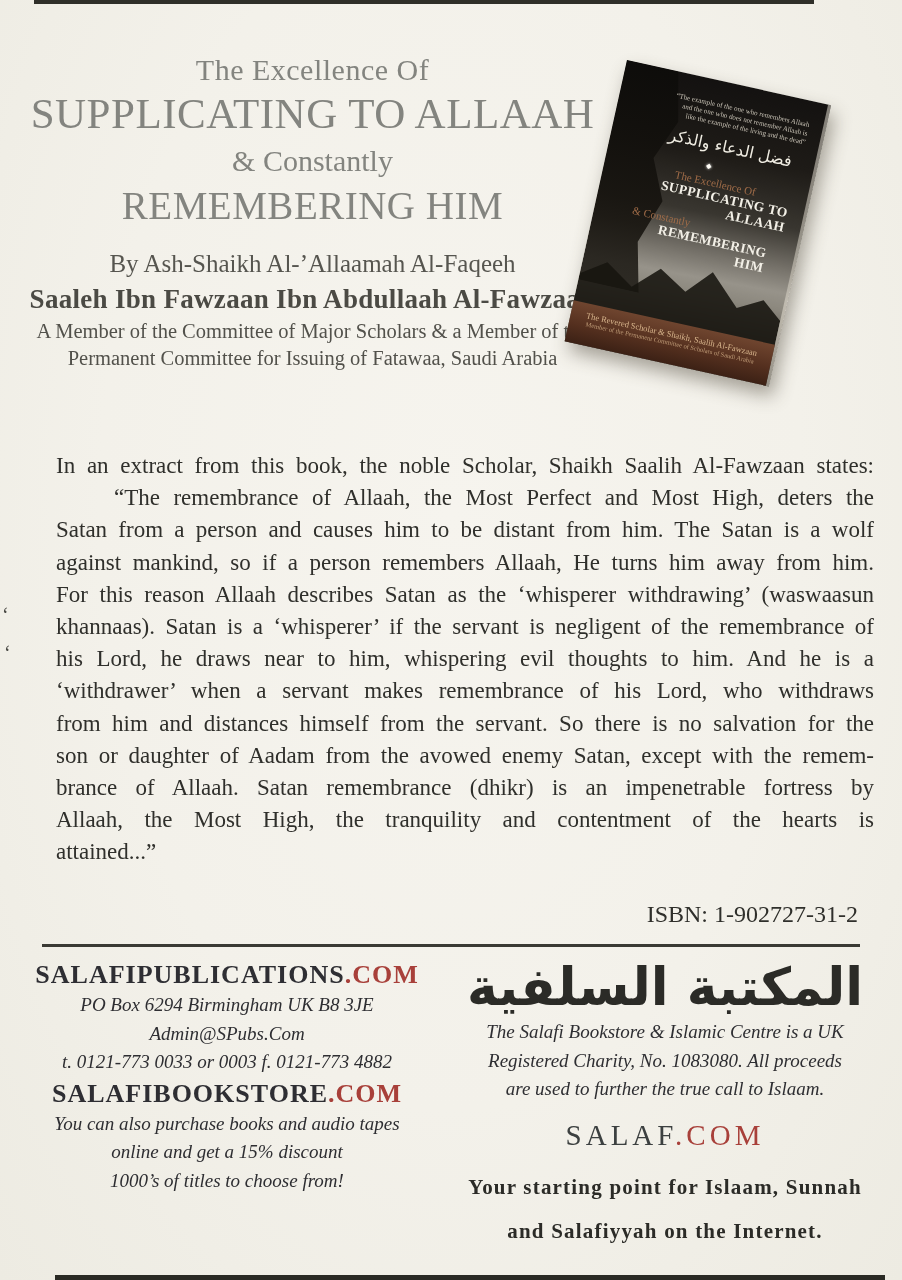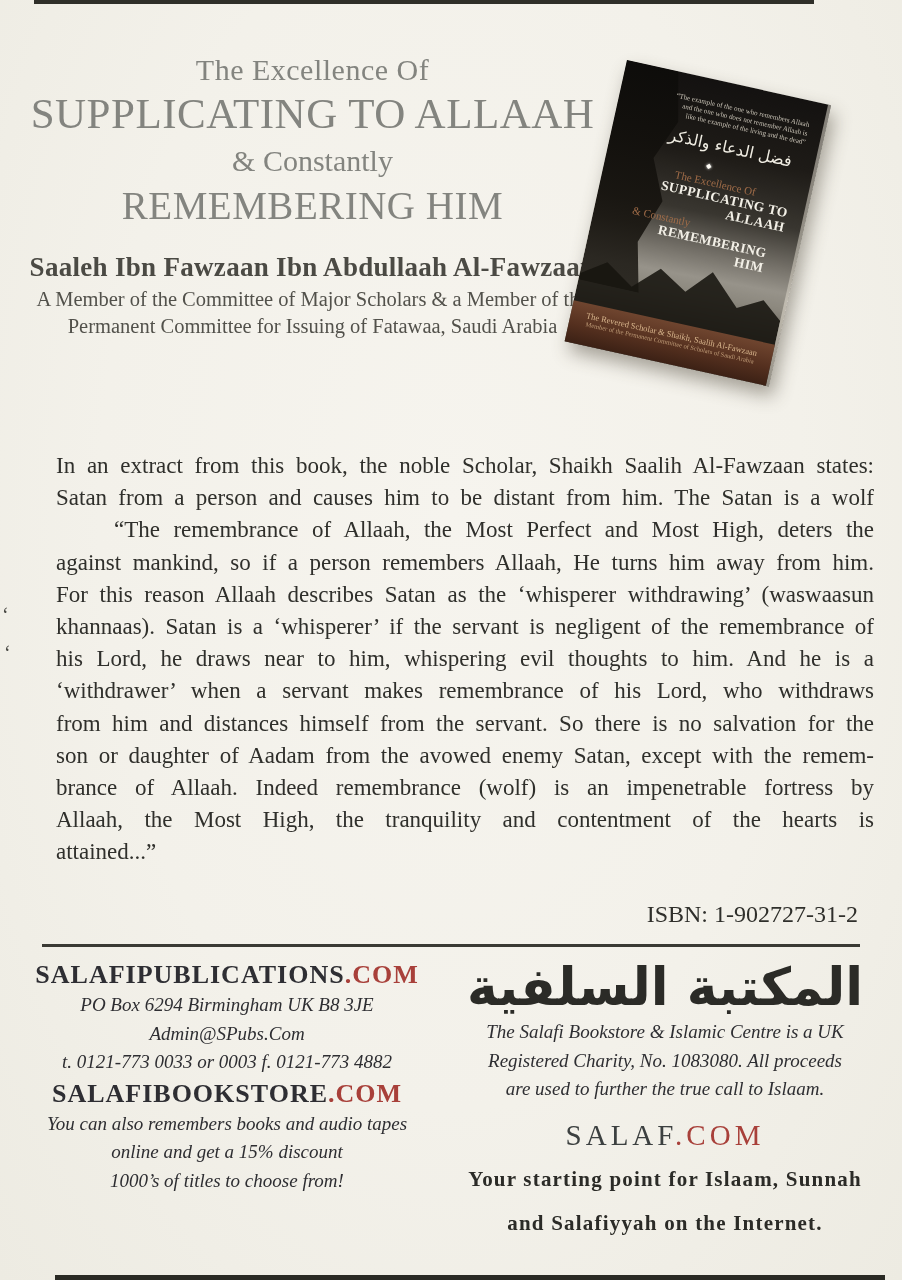--- a/index.html
+++ b/index.html
@@ -71,40 +71,41 @@
 
   
   .f-left { position:absolute; left:12px; top:958px; width:430px; text-align:center; color:#2e2e32; }
   .f-right { position:absolute; left:452px; top:956px; width:426px; text-align:center; color:#2e2e32; }
   .site { font-size:26px; font-weight:bold; letter-spacing:1px; line-height:33px; color:#2e2e33; }
   .tld { color:#a8403a; }
   .fline { font-size:19px; line-height:28.5px;font-style:italic; }
   .arabic-name { font-size:52px; line-height:62px; color:#2b2b27;
     font-family:"DejaVu Sans", sans-serif; font-weight:bold; }
   .salaf { margin-top:9px; font-size:29px; letter-spacing:4px; line-height:44px; color:#3c4040; }
-  .tagline { margin-top:8px; font-size:21px; line-height:28px; font-weight:bold; letter-spacing:1.2px; color:#2b2b27; }
+  .tagline { margin-top:16px; font-size:21px; line-height:28px; font-weight:bold; letter-spacing:1.2px; color:#2b2b27; }
 </style>
 </head>
 <body>
 
 <div class="page">
 
   <div class="scan-band top"></div>
   <div class="scan-band bottom"></div>
   <div class="margin-artifact" style="left:2px; top:604px;">‘</div>
   <div class="margin-artifact" style="left:4px; top:642px;">‘</div>
 
   <div class="header">
     <div class="t1">The Excellence Of</div>
     <div class="t2">SUPPLICATING TO ALLAAH</div>
     <div class="t3">&amp; Constantly</div>
     <div class="t4">REMEMBERING HIM</div>
   </div>
 
   <div class="author-block">
+    <div class="byline">By Ash-Shaikh Al-’Allaamah Al-Faqeeh</div>
     <div class="author">Saaleh Ibn Fawzaan Ibn Abdullaah Al-Fawzaan</div>
     <div class="adesc">A Member of the Committee of Major Scholars &amp; a Member of the</div>
     <div class="adesc">Permanent Committee for Issuing of Fatawaa, Saudi Arabia</div>
   </div>
 
   <div class="book-thumb">
     <div class="cover-cliff"></div>
     <div class="cover-rocks"></div>
     <div class="cover-inner">
       <div class="cover-quote">“The example of the one who remembers Allaah and the one who does not remember Allaah is like the example of the living and the dead”</div>
@@ -116,45 +117,45 @@
       <div class="cover-t4">REMEMBERING HIM</div>
     </div>
     <div class="cover-strip">
       <div class="s1">The Revered Scholar &amp; Shaikh, Saalih Al-Fawzaan</div>
       <div class="s2">Member of the Permanent Committee of Scholars of Saudi Arabia</div>
     </div>
   </div>
 
   <div class="extract">
     <div class="bl">In an extract from this book, the noble Scholar, Shaikh Saalih Al-Fawzaan states:</div>
+    <div class="bl indent">“The remembrance of Allaah, the Most Perfect and Most High, deters the</div>
     <div class="bl">Satan from a person and causes him to be distant from him. The Satan is a wolf</div>
-    <div class="bl indent">“The remembrance of Allaah, the Most Perfect and Most High, deters the</div>
     <div class="bl">against mankind, so if a person remembers Allaah, He turns him away from him.</div>
     <div class="bl">For this reason Allaah describes Satan as the ‘whisperer withdrawing’ (waswaasun</div>
     <div class="bl">khannaas). Satan is a ‘whisperer’ if the servant is negligent of the remembrance of</div>
     <div class="bl">his Lord, he draws near to him, whispering evil thoughts to him. And he is a</div>
     <div class="bl">‘withdrawer’ when a servant makes remembrance of his Lord, who withdraws</div>
     <div class="bl">from him and distances himself from the servant. So there is no salvation for the</div>
     <div class="bl">son or daughter of Aadam from the avowed enemy Satan, except with the remem-</div>
-    <div class="bl">brance of Allaah. Indeed remembrance (wolf) is an impenetrable fortress by</div>
+    <div class="bl">brance of Allaah. Satan remembrance (dhikr) is an impenetrable fortress by</div>
     <div class="bl">Allaah, the Most High, the tranquility and contentment of the hearts is</div>
     <div class="bl last">attained...”</div>
   </div>
 
   <div class="isbn">ISBN: 1-902727-31-2</div>
 
   <div class="divider"></div>
 
   <div class="f-left">
     <div class="site"><span>SALAFIPUBLICATIONS</span><span class="tld">.COM</span></div>
     <div class="fline">PO Box 6294 Birmingham UK B8 3JE</div>
     <div class="fline">Admin@SPubs.Com</div>
     <div class="fline">t. 0121-773 0033 or 0003 f. 0121-773 4882</div>
     <div class="site"><span>SALAFIBOOKSTORE</span><span class="tld">.COM</span></div>
-    <div class="fline">You can also remembers books and audio tapes</div>
+    <div class="fline">You can also purchase books and audio tapes</div>
     <div class="fline">online and get a 15% discount</div>
     <div class="fline">1000’s of titles to choose from!</div>
   </div>
 
   <div class="f-right">
     <div class="arabic-name">المكتبة السلفية</div>
     <div class="fline">The Salafi Bookstore &amp; Islamic Centre is a UK</div>
     <div class="fline">Registered Charity, No. 1083080. All proceeds</div>
     <div class="fline">are used to further the true call to Islaam.</div>
     <div class="salaf"><span>SALAF</span><span class="tld">.COM</span></div>

